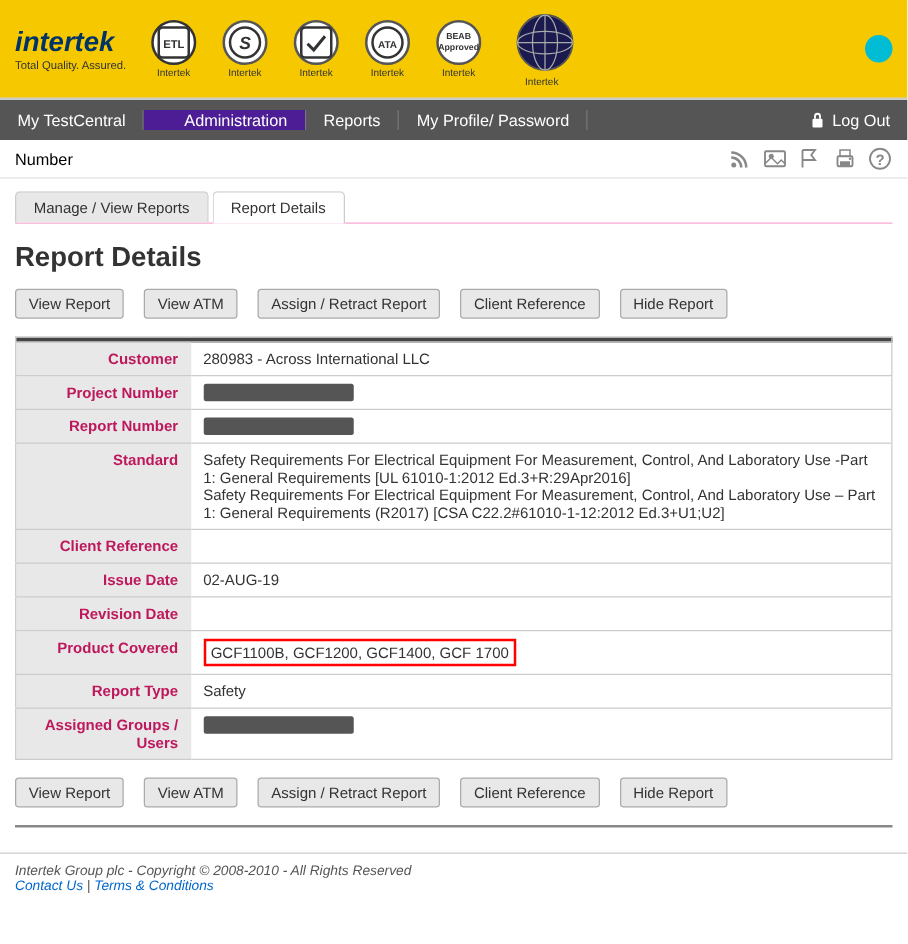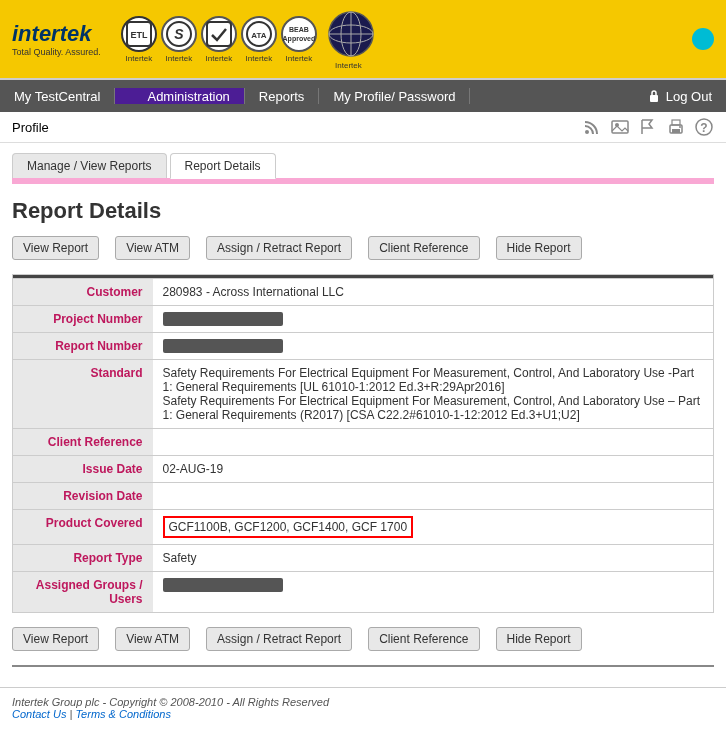--- a/index.html
+++ b/index.html
@@ -25,21 +25,21 @@
       color: #003366;
       font-style: italic;
     }
     .logo-tagline {
       font-size: 9px;
       color: #333;
     }
     .header-icons {
       display: flex;
       align-items: center;
-      gap: 4px;
+      gap: 21px;
       flex: 1;
     }
     .cert-badge {
       width: 36px;
       height: 36px;
       border: 2px solid #555;
       border-radius: 50%;
       display: flex;
       align-items: center;
       justify-content: center;
@@ -128,21 +128,21 @@
 
     
     .main-content {
       padding: 10px 12px;
       background: #fff;
     }
 
     
     .tabs {
       display: flex;
-      border-bottom: 6px solid #f9a8d4;
+      border-bottom: 1px solid #f9a8d4;
       margin-bottom: 14px;
     }
     .tab {
       padding: 5px 14px;
       border: 1px solid #ccc;
       border-bottom: none;
       background: #e8e8e8;
       cursor: pointer;
       font-size: 12px;
       margin-right: 3px;
@@ -331,21 +331,21 @@
   <div class="nav-logout">
     <svg width="14" height="14" viewBox="0 0 14 14">
       <rect x="3" y="6" width="8" height="7" rx="1" fill="#fff"></rect>
       <path d="M5 6V4a2 2 0 0 1 4 0v2" fill="none" stroke="#fff" stroke-width="1.5"></path>
     </svg>
     <span>Log Out</span>
   </div>
 </div>
 
 <div class="welcome-bar">
-  <span class="welcome-text">Profile</span>
+  <span class="welcome-text">Number</span>
   <div class="welcome-icons">
     <div class="w-icon">
       <svg width="18" height="18" viewBox="0 0 18 18" fill="none">
         <circle cx="4" cy="14" r="2" fill="#888"></circle>
         <path d="M2 8 a8 8 0 0 1 8 8" stroke="#888" stroke-width="2" fill="none"></path>
         <path d="M2 4 a12 12 0 0 1 12 12" stroke="#888" stroke-width="2" fill="none"></path>
       </svg>
     </div>
     <div class="w-icon">
       <svg width="18" height="18" viewBox="0 0 18 18" fill="none">

